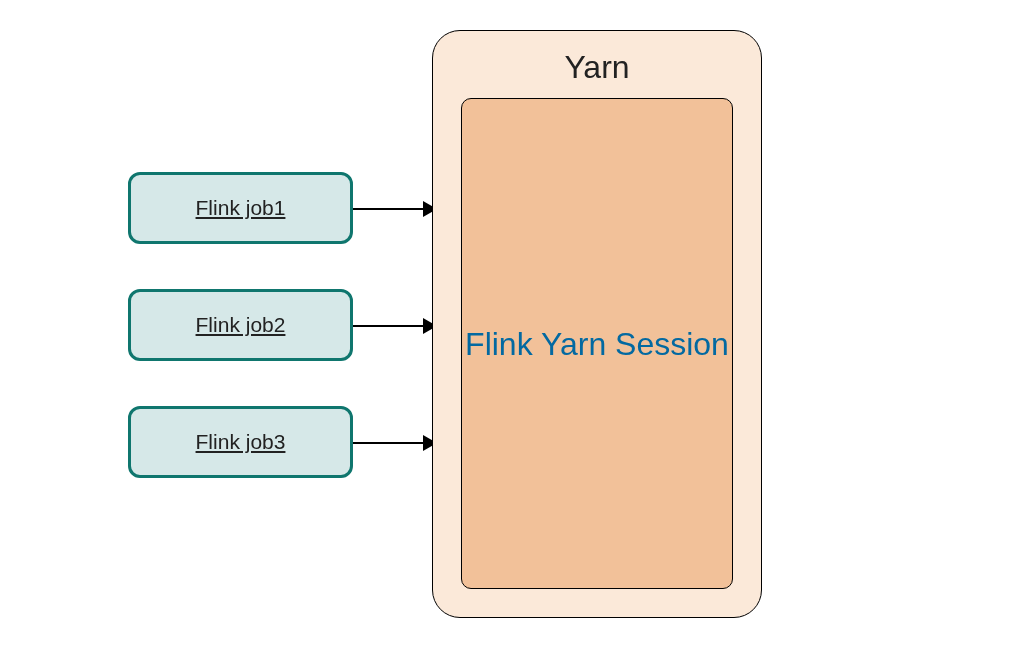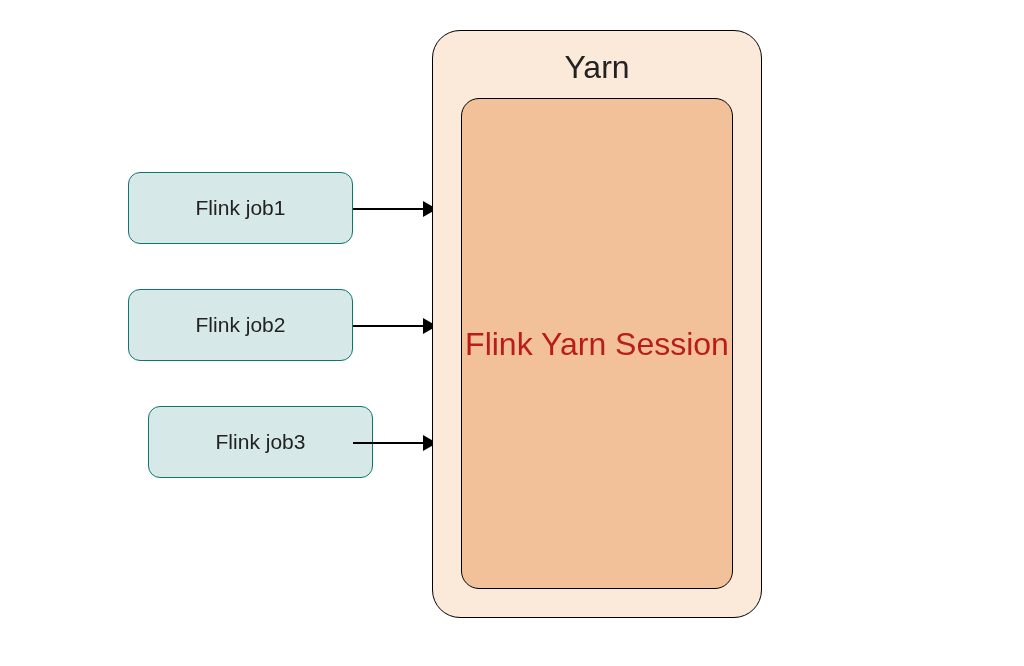--- a/index.html
+++ b/index.html
@@ -11,27 +11,28 @@
       width: 1024px;
       height: 666px;
       position: relative;
       font-family: "Segoe UI", Arial, sans-serif;
       background: #ffffff;
     }
     .job-box {
       position: absolute;
       width: 225px;
       height: 72px;
-      border: 1px solid #0f766e;
+      border: 3px solid #0f766e;
       border-radius: 12px;
       display: flex;
       align-items: center;
       justify-content: center;
       font-size: 21px;
       color: #222;
+      text-decoration: underline;
     }
     .arrow {
       position: absolute;
       height: 2px;
       background: #000000;
     }
     .arrow::after {
       content: "";
       position: absolute;
       right: -8px;
@@ -51,42 +52,42 @@
       align-items: center;
       padding: 18px 28px 28px 28px;
     }
     .yarn-title {
       font-size: 32px;
       color: #222;
       margin-bottom: 12px;
     }
     .session-box {
       border: 1px solid #000000;
-      border-radius: 18px;
+      border-radius: 10px;
       flex: 1;
       width: 100%;
       display: flex;
       align-items: center;
       justify-content: center;
       text-align: center;
       font-size: 32px;
-      color: #b91c1c;
+      color: #0369a1;
       line-height: 1.25;
     }
   </style>
 </head>
 <body>
 
 <div class="job-box" style="left: 128px; top: 172px; background: rgb(214, 232, 232);">
   <span>Flink job1</span>
 </div>
 <div class="job-box" style="left: 128px; top: 289px; background: rgb(214, 232, 232); text-align: center;">
   <span>Flink job2</span>
 </div>
-<div class="job-box" style="left: 128px; top: 406px; background: rgb(214, 232, 232); margin-left: 20px;">
+<div class="job-box" style="left: 128px; top: 406px; background: rgb(214, 232, 232);">
   <span>Flink job3</span>
 </div>
 
 <div class="arrow" style="left: 353px; top: 208px; width: 76px;"></div>
 <div class="arrow" style="left: 353px; top: 325px; width: 76px;"></div>
 <div class="arrow" style="left: 353px; top: 442px; width: 76px;"></div>
 
 <div class="yarn-container" style="left: 432px; top: 30px; width: 330px; height: 588px; background: rgb(251, 233, 217);">
   <div class="yarn-title">Yarn</div>
   <div class="session-box" style="background: rgb(242, 193, 153);">

